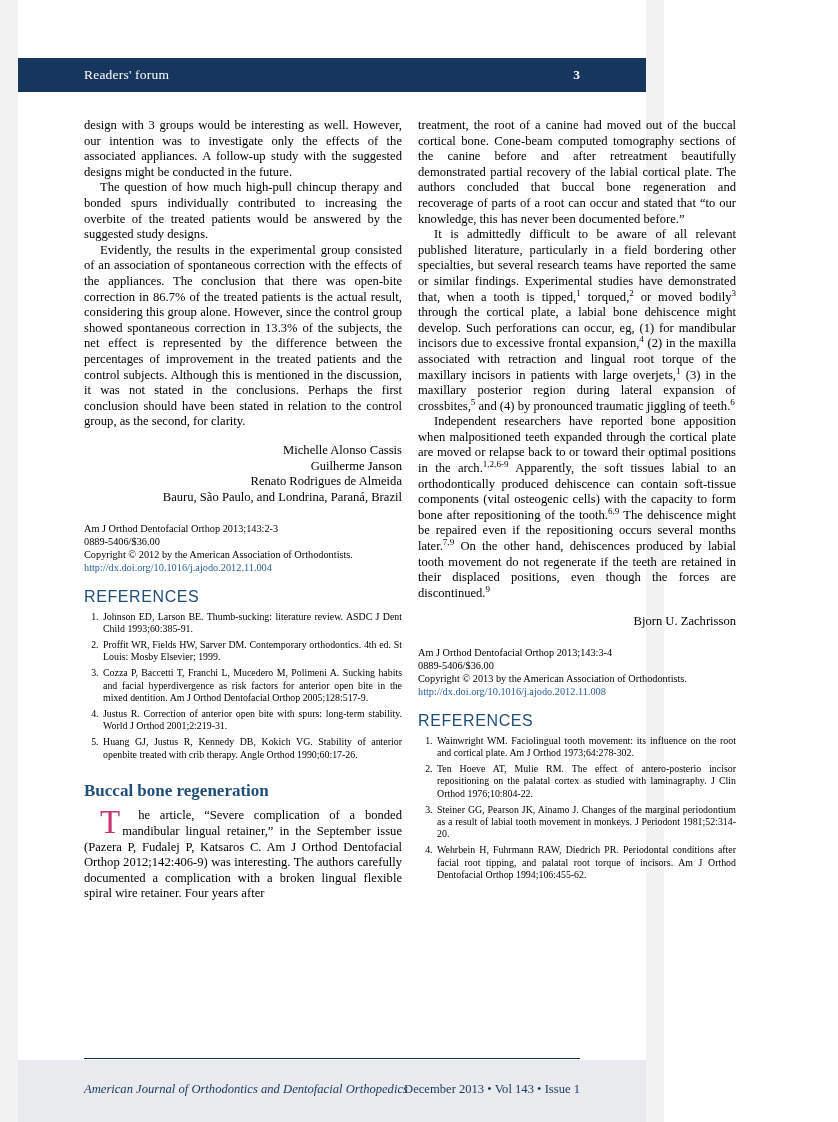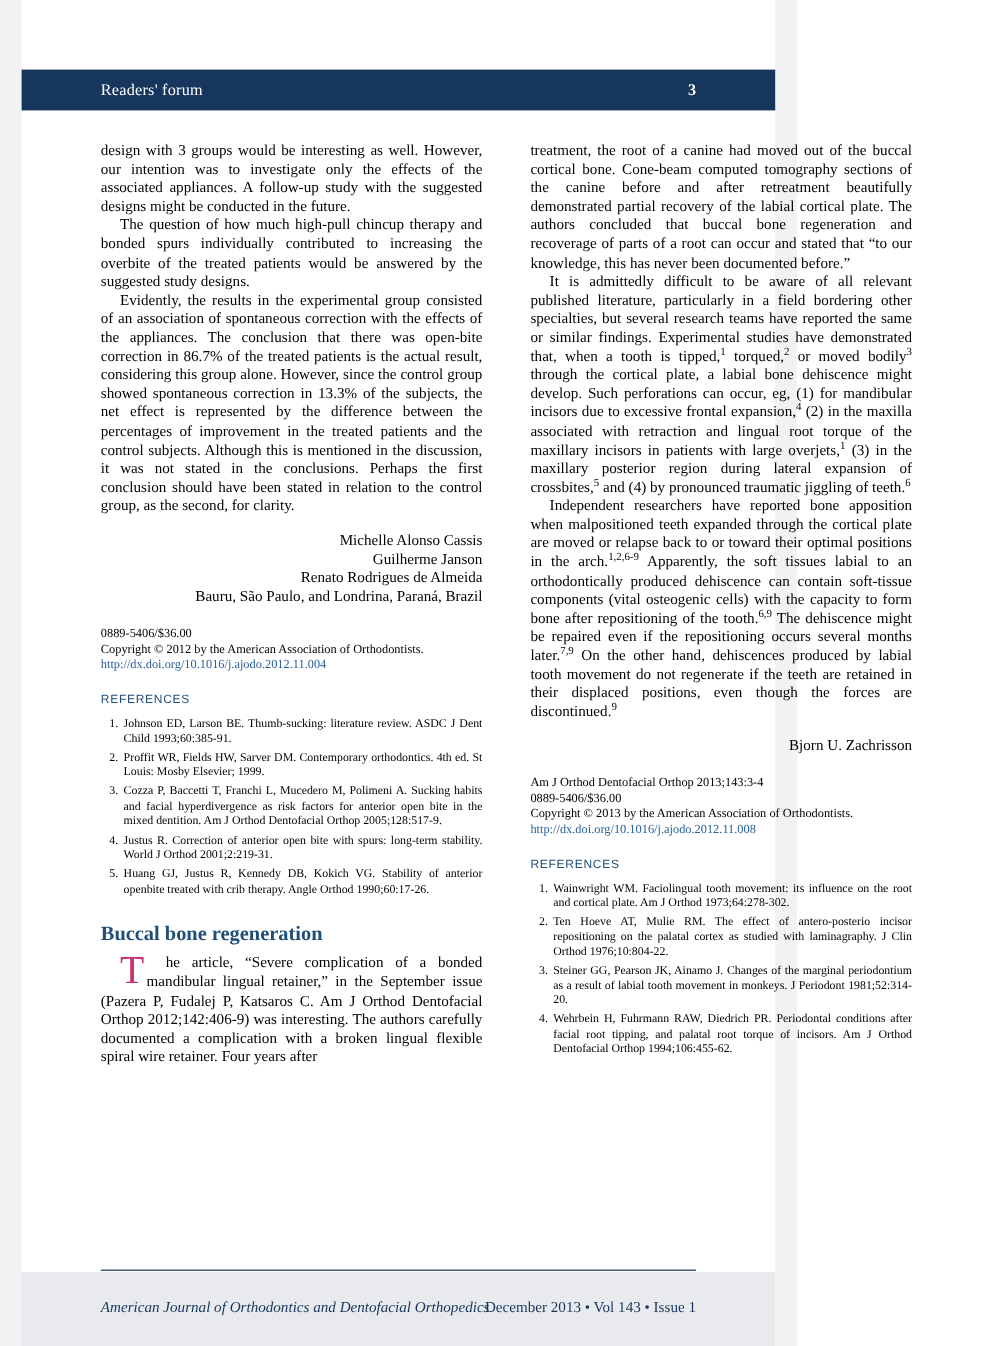--- a/index.html
+++ b/index.html
@@ -70,21 +70,21 @@
   }
   .col {
     position: absolute;
     top: 0;
     width: 318px;
     font-size: 12.6px;
     line-height: 15.6px;
     text-align: justify;
   }
   .col.left { left: 0; }
-  .col.right { left: 358px; }
+  .col.right { left: 334px; }
 
   p.body {
     margin: 0 0 0 0;
     text-indent: 16px;
     text-align: justify;
     hyphens: auto;
   }
   p.body.first { text-indent: 0; }
 
   .sig {
@@ -97,21 +97,21 @@
   .meta {
     margin-top: 16px;
     font-size: 10.3px;
     line-height: 13px;
     text-align: left;
   }
   .meta .doi { color: #2a6099; }
 
   .refs-head {
     color: #1f4e79;
-    font-size: 10px;
+    font-size: 16px;
     letter-spacing: 0.6px;
     margin-top: 15px;
     margin-bottom: 6px;
     font-family: "Liberation Sans", sans-serif;
   }
   ol.refs {
     margin: 0;
     padding: 0 0 0 17px;
     font-size: 9.9px;
     line-height: 12.2px;
@@ -196,20 +196,21 @@
       <p class="body">Evidently, the results in the experimental group consisted of an association of spontaneous correction with the effects of the appliances. The conclusion that there was open-bite correction in 86.7% of the treated patients is the actual result, considering this group alone. However, since the control group showed spontaneous correction in 13.3% of the subjects, the net effect is represented by the difference between the percentages of improvement in the treated patients and the control subjects. Although this is mentioned in the discussion, it was not stated in the conclusions. Perhaps the first conclusion should have been stated in relation to the control group, as the second, for clarity.</p>
 
       <div class="sig">
         <div>Michelle Alonso Cassis</div>
         <div>Guilherme Janson</div>
         <div>Renato Rodrigues de Almeida</div>
         <div>Bauru, São Paulo, and Londrina, Paraná, Brazil</div>
       </div>
 
       <div class="meta">
+        <div>Am J Orthod Dentofacial Orthop 2013;143:2-3</div>
         <div>0889-5406/$36.00</div>
         <div>Copyright © 2012 by the American Association of Orthodontists.</div>
         <div class="doi">http://dx.doi.org/10.1016/j.ajodo.2012.11.004</div>
       </div>
 
       <div class="refs-head">REFERENCES</div>
       <ol class="refs">
         <li>Johnson ED, Larson BE. Thumb-sucking: literature review. ASDC J Dent Child 1993;60:385-91.</li>
         <li>Proffit WR, Fields HW, Sarver DM. Contemporary orthodontics. 4th ed. St Louis: Mosby Elsevier; 1999.</li>
         <li>Cozza P, Baccetti T, Franchi L, Mucedero M, Polimeni A. Sucking habits and facial hyperdivergence as risk factors for anterior open bite in the mixed dentition. Am J Orthod Dentofacial Orthop 2005;128:517-9.</li>

